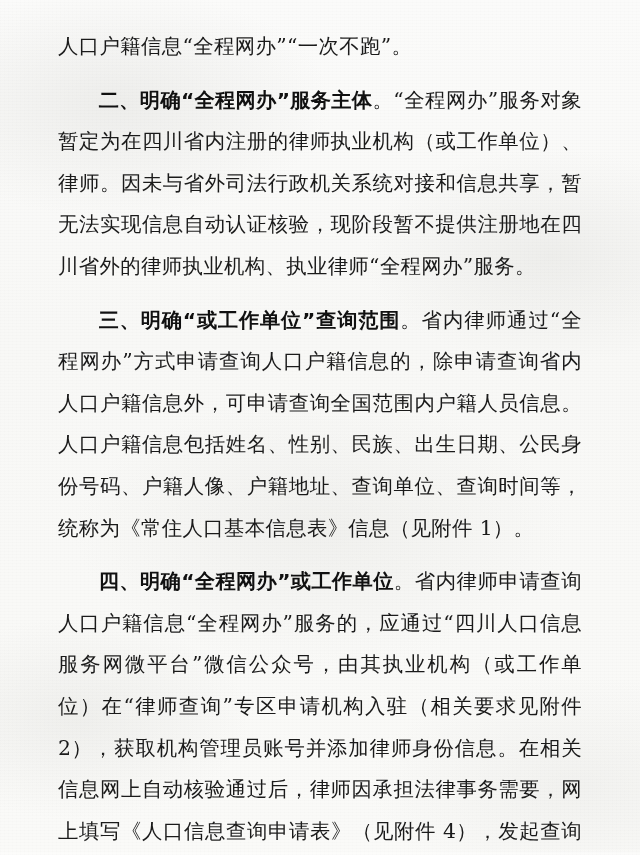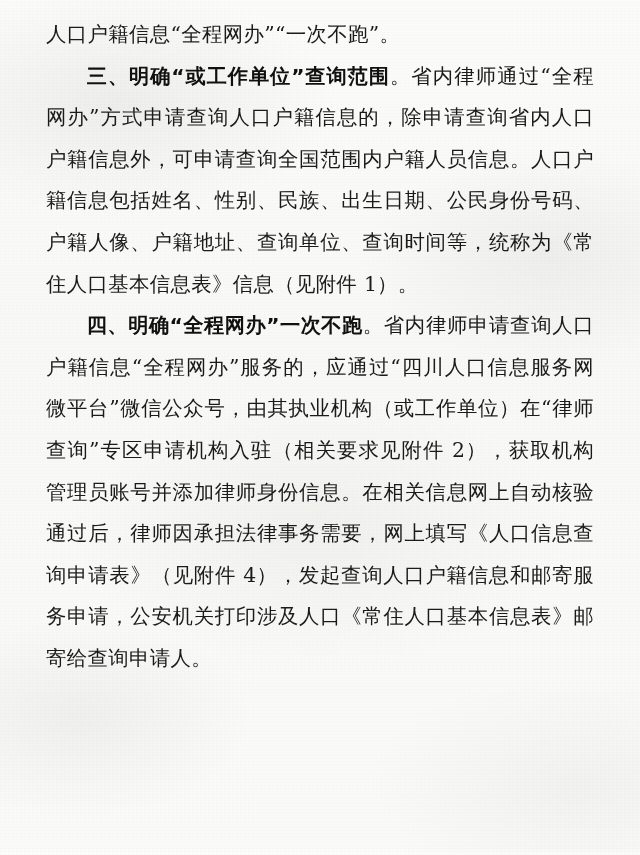--- a/index.html
+++ b/index.html
@@ -43,21 +43,21 @@
   }
 
   #body-text {
     position: absolute;
     left: 46px;
     top: 14px;
     width: 548px;
   }
 
   .para {
-    margin: 0;
+    margin: 12px;
     padding: 0;
     font-size: 20.4px;
     line-height: 41.6px;
     color: #1b1b1b;
     text-align: justify;
     text-align-last: left;
     text-justify: inter-character;
     letter-spacing: 0.35px;
     font-weight: 400;
     -webkit-font-smoothing: antialiased;
@@ -92,17 +92,18 @@
     background: linear-gradient(180deg, rgba(253,253,252,0) 0%, rgba(253,253,252,0.85) 100%);
     pointer-events: none;
   }
 </style>
 </head>
 <body>
 
 <div id="page">
   <div id="body-text">
       <p class="para" id="p-continued-line"><span>人口户籍信息“全程网办”“一次不跑”。</span></p>
+      <p class="para indent" id="p-section-2"><span class="hd">二、明确“全程网办”服务主体</span><span>。“全程网办”服务对象暂定为在四川省内注册的律师执业机构（或工作单位）、律师。因未与省外司法行政机关系统对接和信息共享，暂无法实现信息自动认证核验，现阶段暂不提供注册地在四川省外的律师执业机构、执业律师“全程网办”服务。</span></p>
       <p class="para indent" id="p-section-3"><span class="hd">三、明确“或工作单位”查询范围</span><span>。省内律师通过“全程网办”方式申请查询人口户籍信息的，除申请查询省内人口户籍信息外，可申请查询全国范围内户籍人员信息。人口户籍信息包括姓名、性别、民族、出生日期、公民身份号码、户籍人像、户籍地址、查询单位、查询时间等，统称为《常住人口基本信息表》信息（见附件 <span class="num">1</span>）。</span></p>
-      <p class="para indent" id="p-section-4"><span class="hd">四、明确“全程网办”一次不跑</span><span>。省内律师申请查询人口户籍信息“全程网办”服务的，应通过“四川人口信息服务网微平台”微信公众号，由其执业机构（或工作单位）在“律师查询”专区申请机构入驻（相关要求见附件 <span class="num">2</span>），获取机构管理员账号并添加律师身份信息。在相关信息网上自动核验通过后，律师因承担法律事务需要，网上填写《人口信息查询申请表》（见附件 <span class="num">4</span>），发起查询人口户籍信息和邮寄服务申请，公安机关打印涉及人口《常住人口基本信息表》邮寄给查询申请人。</span></p>
+      <p class="para indent" id="p-section-4"><span class="hd">四、明确“全程网办”或工作单位</span><span>。省内律师申请查询人口户籍信息“全程网办”服务的，应通过“四川人口信息服务网微平台”微信公众号，由其执业机构（或工作单位）在“律师查询”专区申请机构入驻（相关要求见附件 <span class="num">2</span>），获取机构管理员账号并添加律师身份信息。在相关信息网上自动核验通过后，律师因承担法律事务需要，网上填写《人口信息查询申请表》（见附件 <span class="num">4</span>），发起查询人口户籍信息和邮寄服务申请，公安机关打印涉及人口《常住人口基本信息表》邮寄给查询申请人。</span></p>
     </div>
   <div id="clip-mask"></div>
 </div>
 
 </body></html>

